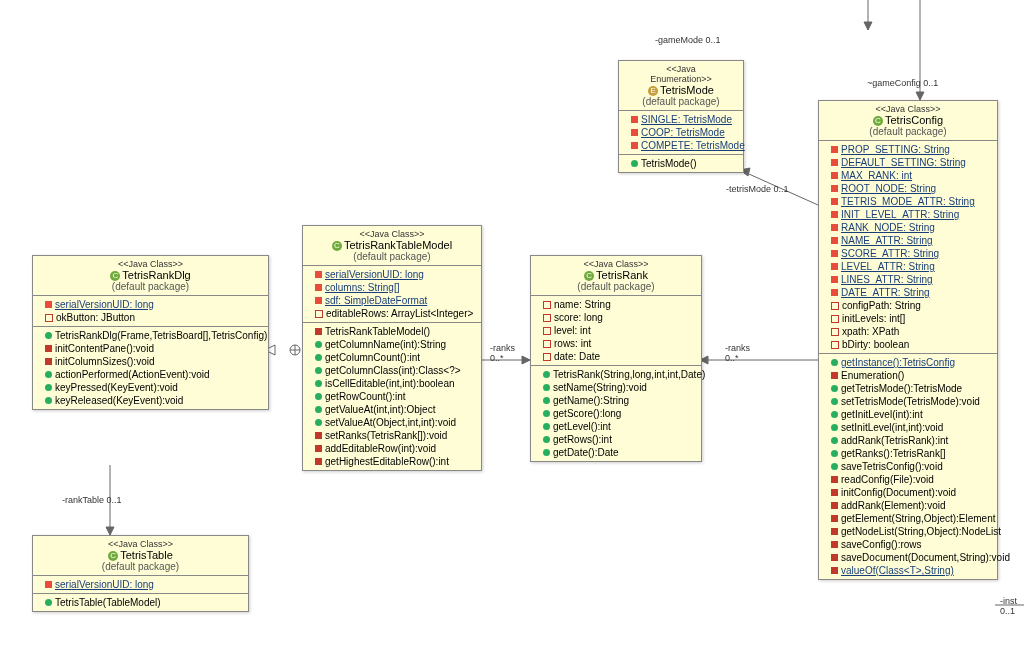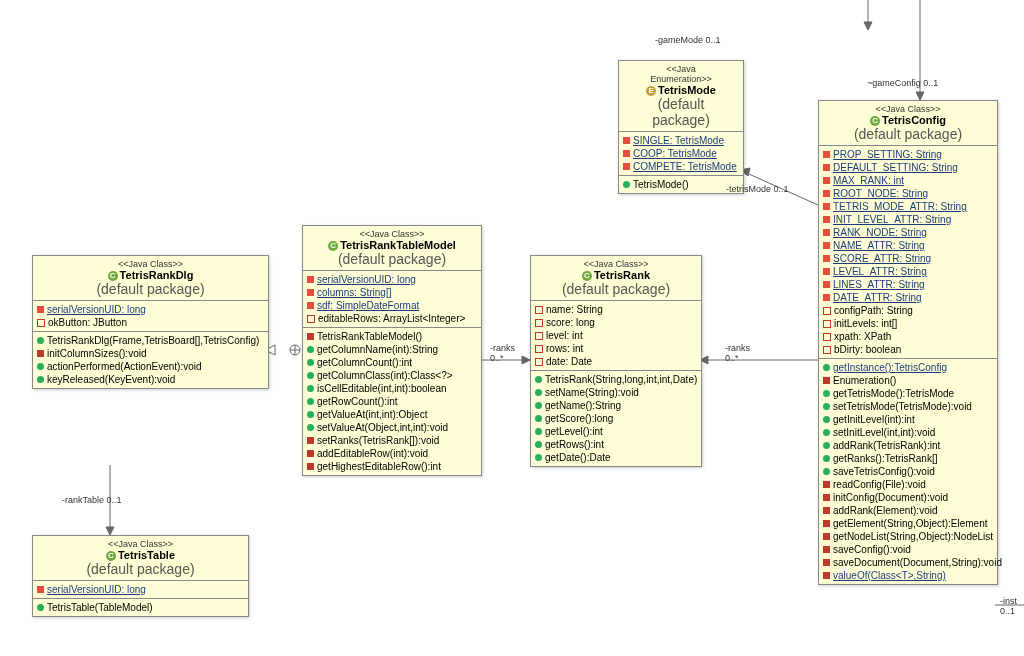--- a/index.html
+++ b/index.html
@@ -1,23 +1,23 @@
 <!DOCTYPE html>
 <html><head>
 <meta charset="utf-8">
 <style>
 body{margin:0;font-family:Arial,sans-serif;font-size:10px;background:#fff;color:#000;position:relative;width:1024px;height:656px;overflow:hidden}
 .uml-class{position:absolute;background:#fefdd5;border:1px solid #888;box-shadow:1px 1px 3px rgba(0,0,0,0.2)}
 .uml-header{text-align:center;padding:3px 18px;border-bottom:1px solid #888}
 .stereotype{font-size:9px;color:#333}
-.classname{font-weight:bold;font-size:11px}
+.classname{font-weight:normal;font-size:11px}
 .classname-icon{display:inline-block;width:10px;height:10px;border-radius:50%;background:#6fab3a;vertical-align:middle;margin-right:2px;line-height:10px;text-align:center;color:#fff;font-size:8px}
 .classname-icon.enum{background:#c79e3f}
-.pkg{font-size:14px;color:#555}
-.section{border-bottom:1px solid #888;padding:2px 4px}
+.pkg{font-size:10px;color:#555}
+.section{border-bottom:1px solid #888;padding:2px 12px}
 .section:last-child{border-bottom:none}
 .row{display:flex;align-items:center;gap:3px;padding:0;line-height:13px;white-space:nowrap}
 .ico{display:inline-block;width:7px;height:7px;flex-shrink:0}
 .ico.red-sq{background:#c0392b}
 .ico.green-circ{background:#27ae60;border-radius:50%}
 .ico.yellow-diam{background:#f1c40f;transform:rotate(45deg)}
 .ico.attr-sq{width:6px;height:6px;border:1px solid #c0392b;background:#fefdd5}
 .ico.sf{background:#e74c3c;border-radius:0}
 .static{text-decoration:underline;color:#1a3e7a}
 .assoc{position:absolute;font-size:9px;color:#333}
@@ -200,21 +200,21 @@
       <div class="row">
         <span class="ico red-sq"></span>
         <span>getElement(String,Object):Element</span>
       </div>
       <div class="row">
         <span class="ico red-sq"></span>
         <span>getNodeList(String,Object):NodeList</span>
       </div>
       <div class="row">
         <span class="ico red-sq"></span>
-        <span>saveConfig():void</span>
+        <span>saveConfig():rows</span>
       </div>
       <div class="row">
         <span class="ico red-sq"></span>
         <span>saveDocument(Document,String):void</span>
       </div>
       <div class="row">
         <span class="ico red-sq"></span>
         <span class="static">valueOf(Class&lt;T&gt;,String)</span>
       </div>
     </div>
@@ -236,25 +236,33 @@
         <span>okButton: JButton</span>
       </div>
     </div>
   <div class="section" id="dlg-ops">
       <div class="row">
         <span class="ico green-circ"></span>
         <span>TetrisRankDlg(Frame,TetrisBoard[],TetrisConfig)</span>
       </div>
       <div class="row">
         <span class="ico red-sq"></span>
+        <span>initContentPane():void</span>
+      </div>
+      <div class="row">
+        <span class="ico red-sq"></span>
         <span>initColumnSizes():void</span>
       </div>
       <div class="row">
         <span class="ico green-circ"></span>
         <span>actionPerformed(ActionEvent):void</span>
+      </div>
+      <div class="row">
+        <span class="ico green-circ"></span>
+        <span>keyPressed(KeyEvent):void</span>
       </div>
       <div class="row">
         <span class="ico green-circ"></span>
         <span>keyReleased(KeyEvent):void</span>
       </div>
     </div>
 </div>
 
 <div class="uml-class" style="left:32px;top:535px;width:215px">
   <div class="uml-header">

